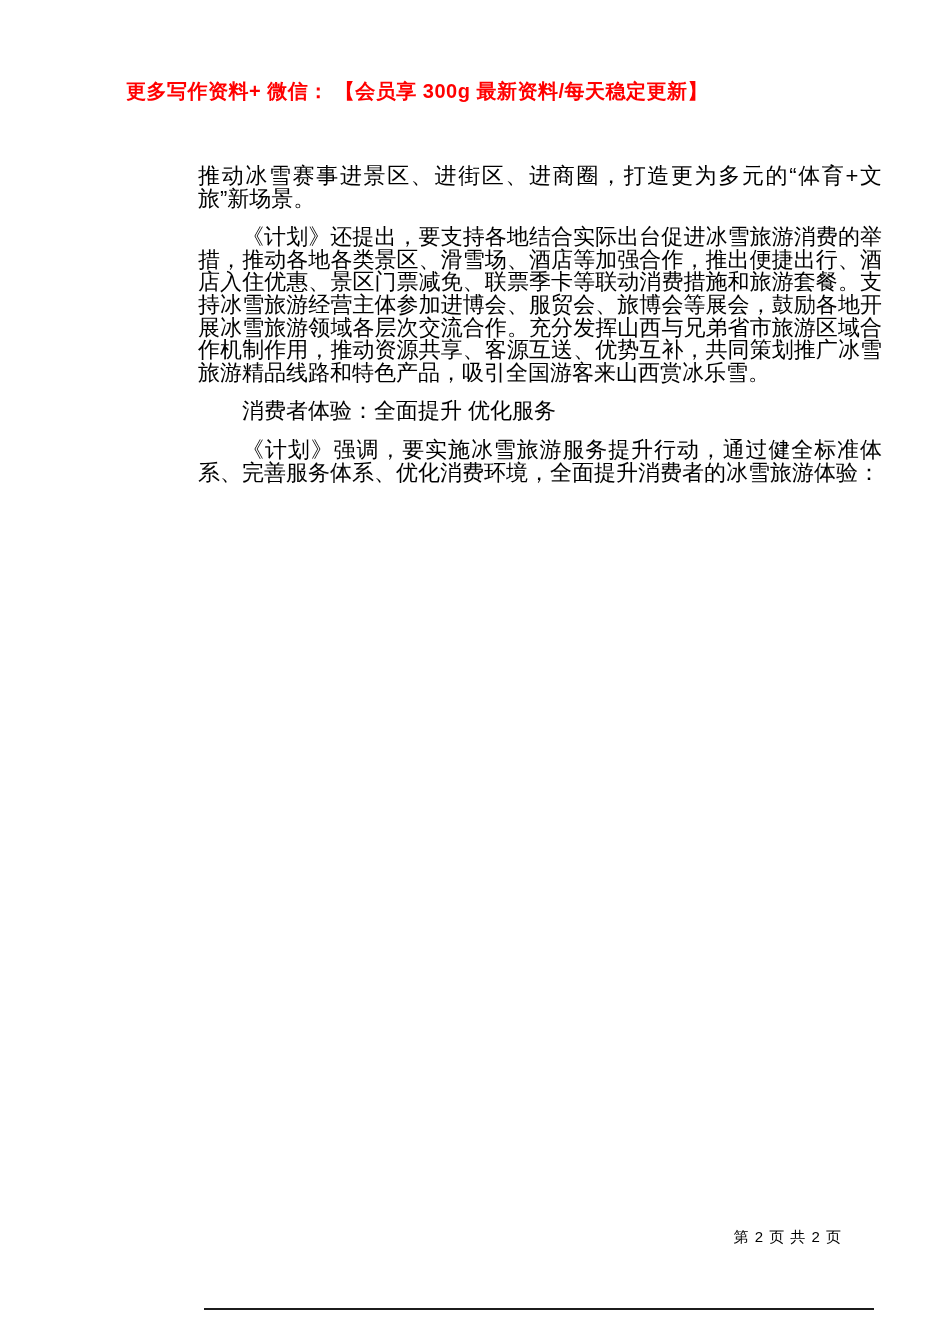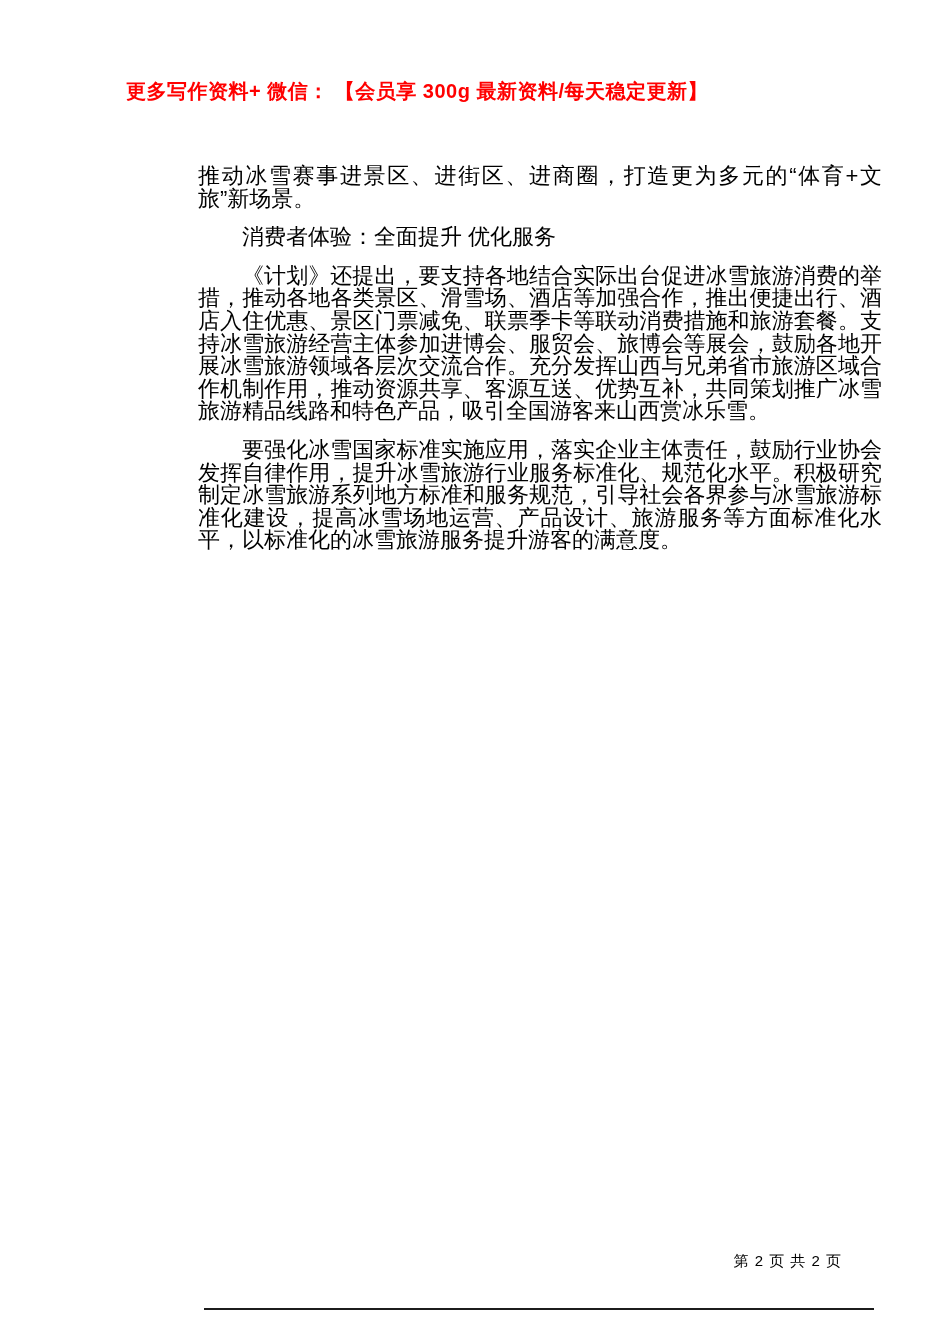--- a/index.html
+++ b/index.html
@@ -30,21 +30,21 @@
     width: 716px;
     font-size: 22px;
     line-height: 22.6px;
     text-align: justify;
     color: var(--ink, #000);
   }
   .para { text-indent: 2em; }
   .para.no-indent { text-indent: 0; }
   .page-indicator {
     position: absolute;
-    top: 1188px;
+    top: 1164px;
     right: 140px;
     font-size: 15px;
     letter-spacing: 1px;
     color: var(--ink, #000);
   }
   .footer-rule {
     position: absolute;
     left: 140px;
     top: 1244px;
     width: 670px;
@@ -72,23 +72,23 @@
 </style>
 </head>
 <body>
 
 <div class="page">
 
   <div class="header-note">更多写作资料+ 微信： 【会员享 300g 最新资料/每天稳定更新】</div>
 
   <div class="doc-body">
     <p class="para no-indent">推动冰雪赛事进景区、进街区、进商圈，打造更为多元的“体育+文旅”新场景。</p>
+    <p class="para">《计划》还提出，要支持各地结合实际出台促进冰雪旅游消费的举措，推动各地各类景区、滑雪场、酒店等加强合作，推出便捷出行、酒店入住优惠、景区门票减免、联票季卡等联动消费措施和旅游套餐。支持冰雪旅游经营主体参加进博会、服贸会、旅博会等展会，鼓励各地开展冰雪旅游领域各层次交流合作。充分发挥山西与兄弟省市旅游区域合作机制作用，推动资源共享、客源互送、优势互补，共同策划推广冰雪旅游精品线路和特色产品，吸引全国游客来山西赏冰乐雪。</p>
     <p class="para">消费者体验：全面提升 优化服务</p>
-    <p class="para">《计划》还提出，要支持各地结合实际出台促进冰雪旅游消费的举措，推动各地各类景区、滑雪场、酒店等加强合作，推出便捷出行、酒店入住优惠、景区门票减免、联票季卡等联动消费措施和旅游套餐。支持冰雪旅游经营主体参加进博会、服贸会、旅博会等展会，鼓励各地开展冰雪旅游领域各层次交流合作。充分发挥山西与兄弟省市旅游区域合作机制作用，推动资源共享、客源互送、优势互补，共同策划推广冰雪旅游精品线路和特色产品，吸引全国游客来山西赏冰乐雪。</p>
-    <p class="para">要强化冰雪国家标准实施应用，落实企业主体责任，鼓励行业协会发挥自律作用，提升冰雪旅游行业服务标准化、规范化水平。积极研究制定冰雪旅游系列地方标准和服务规范，引导社会各界参与冰雪旅游标准化建设，提高冰雪场地运营、产品设计、旅游服务等方面标准化水平，以标准化的冰雪旅游服务提升游客的满意度。</p>
+    <p class="para">《计划》强调，要实施冰雪旅游服务提升行动，通过健全标准体系、完善服务体系、优化消费环境，全面提升消费者的冰雪旅游体验：</p>
   </div>
 
   <div class="page-indicator">第 2 页 共 2 页</div>
 
   <div class="footer-rule"></div>
 
   <div class="watermark">
     <span class="wm-name">中国知网</span>
     <span class="wm-url">https://www.cnki.net</span>
   </div>

